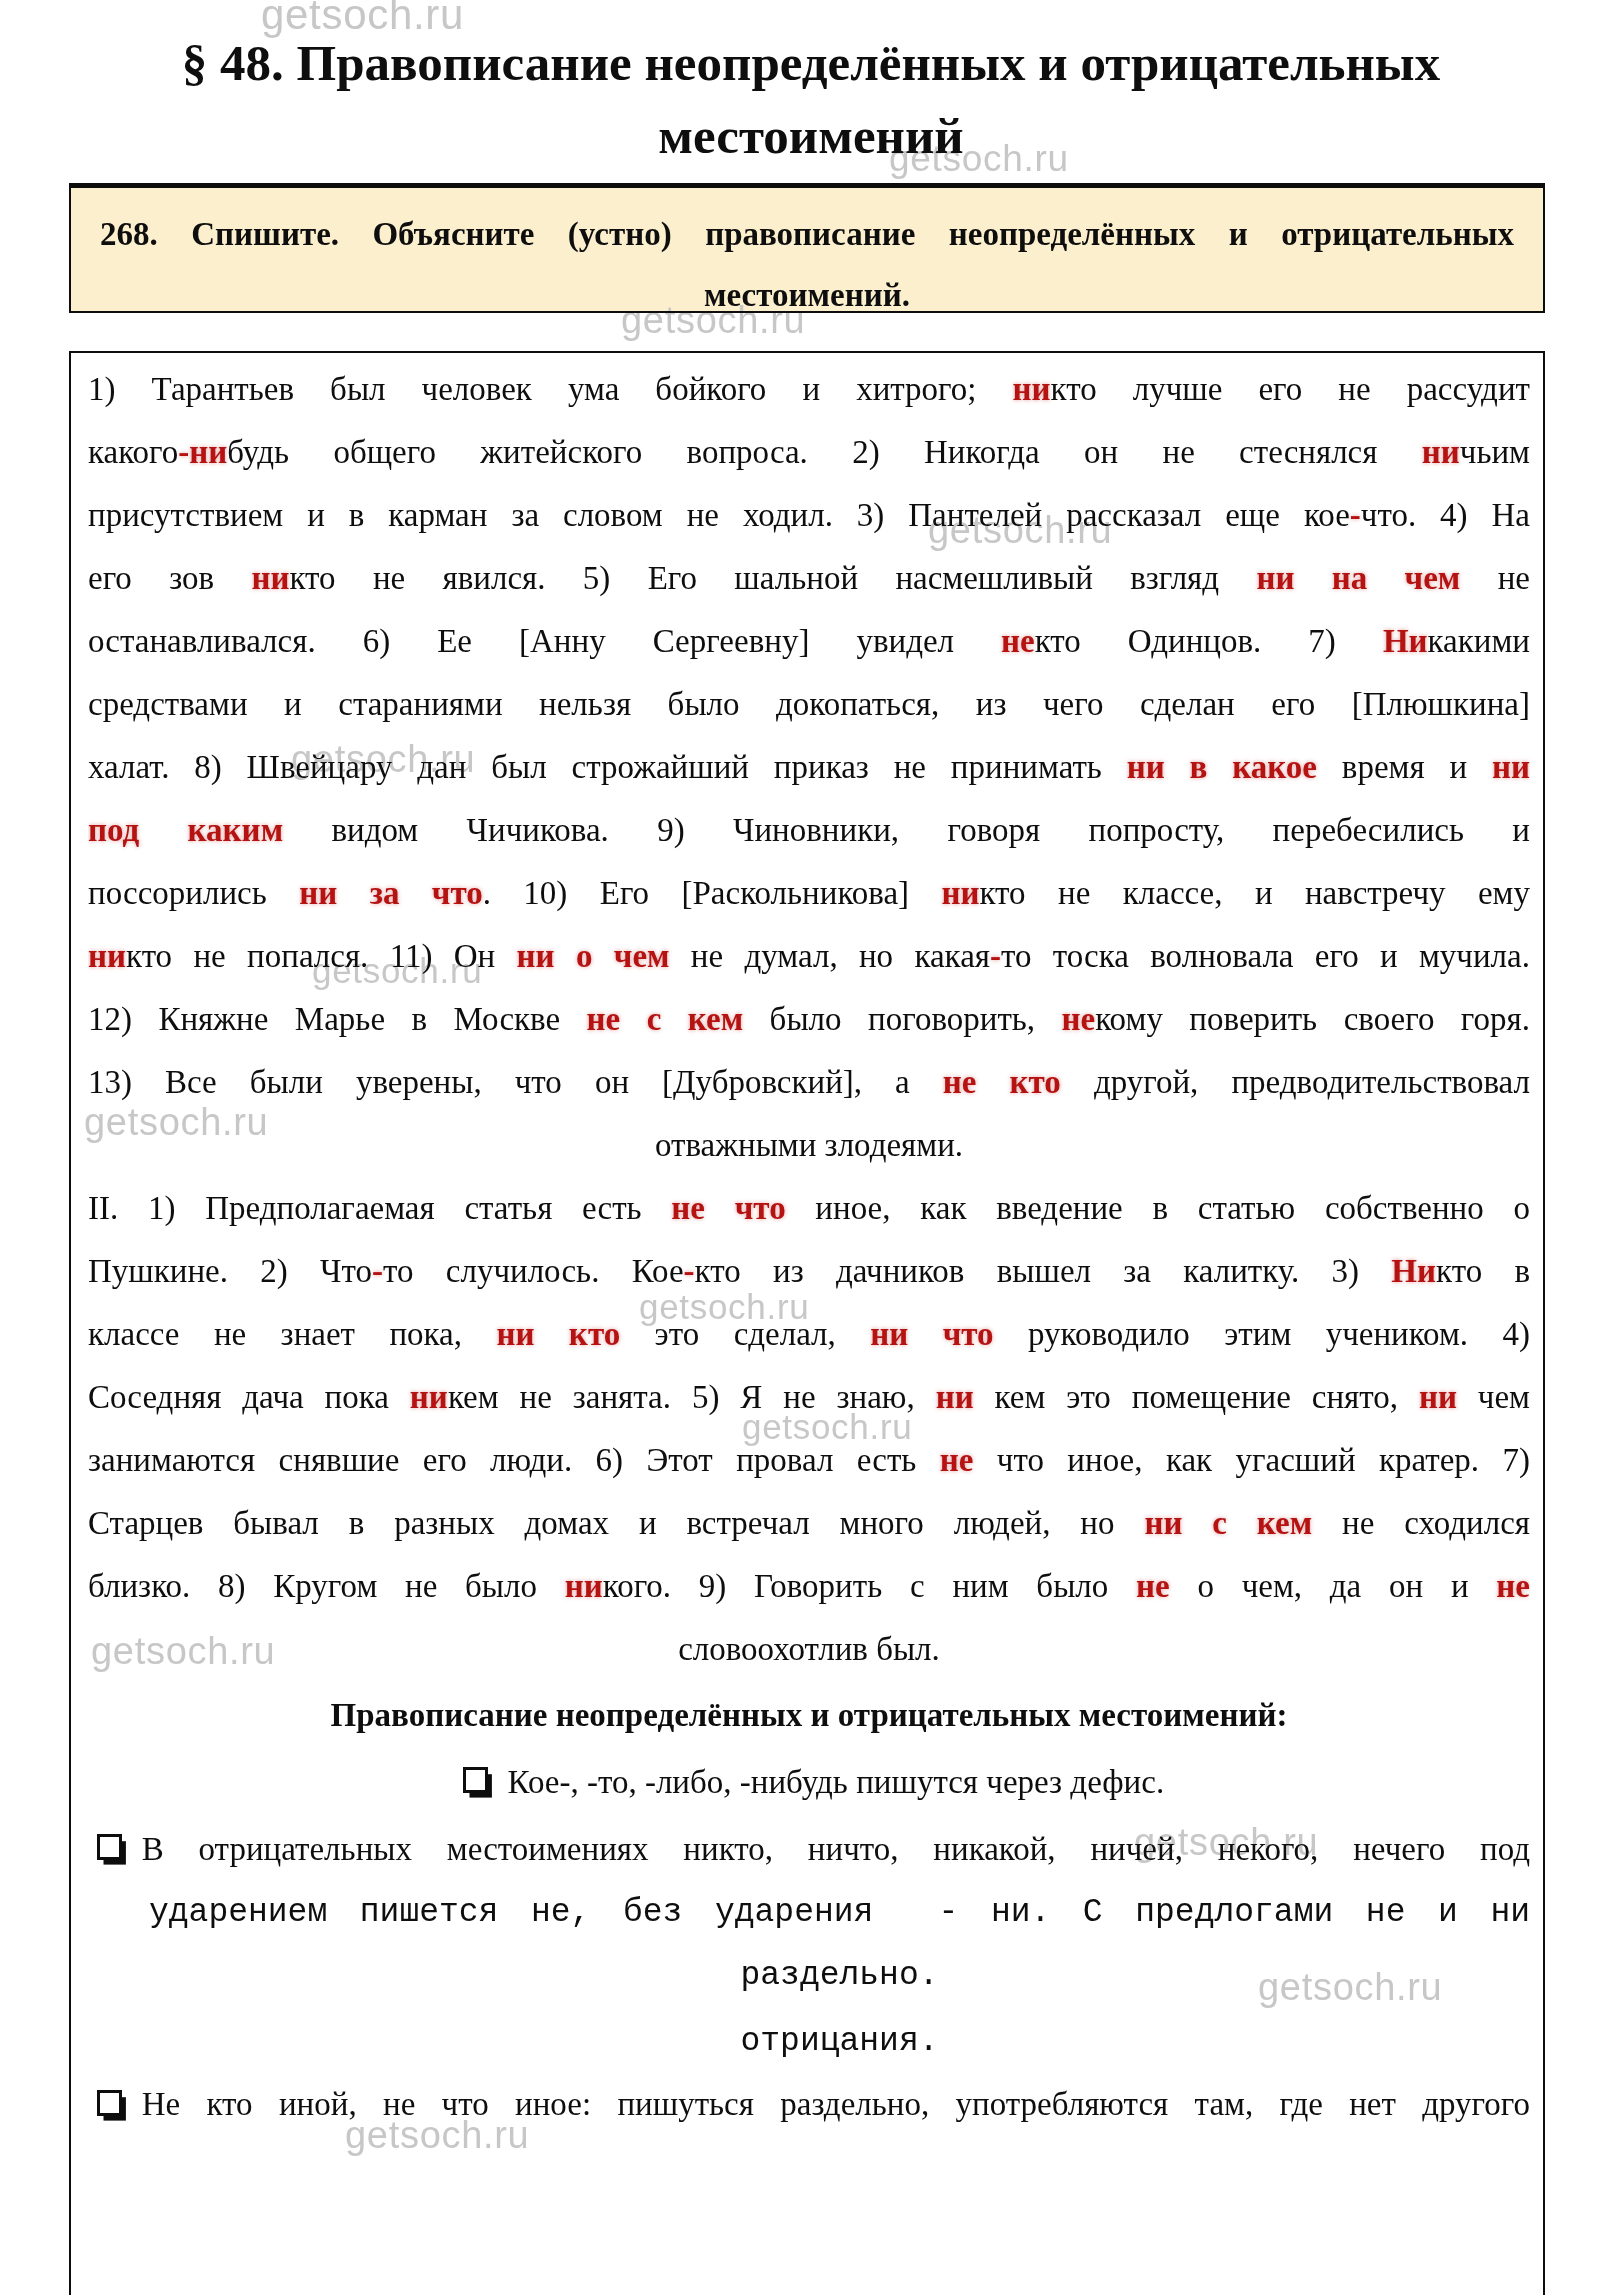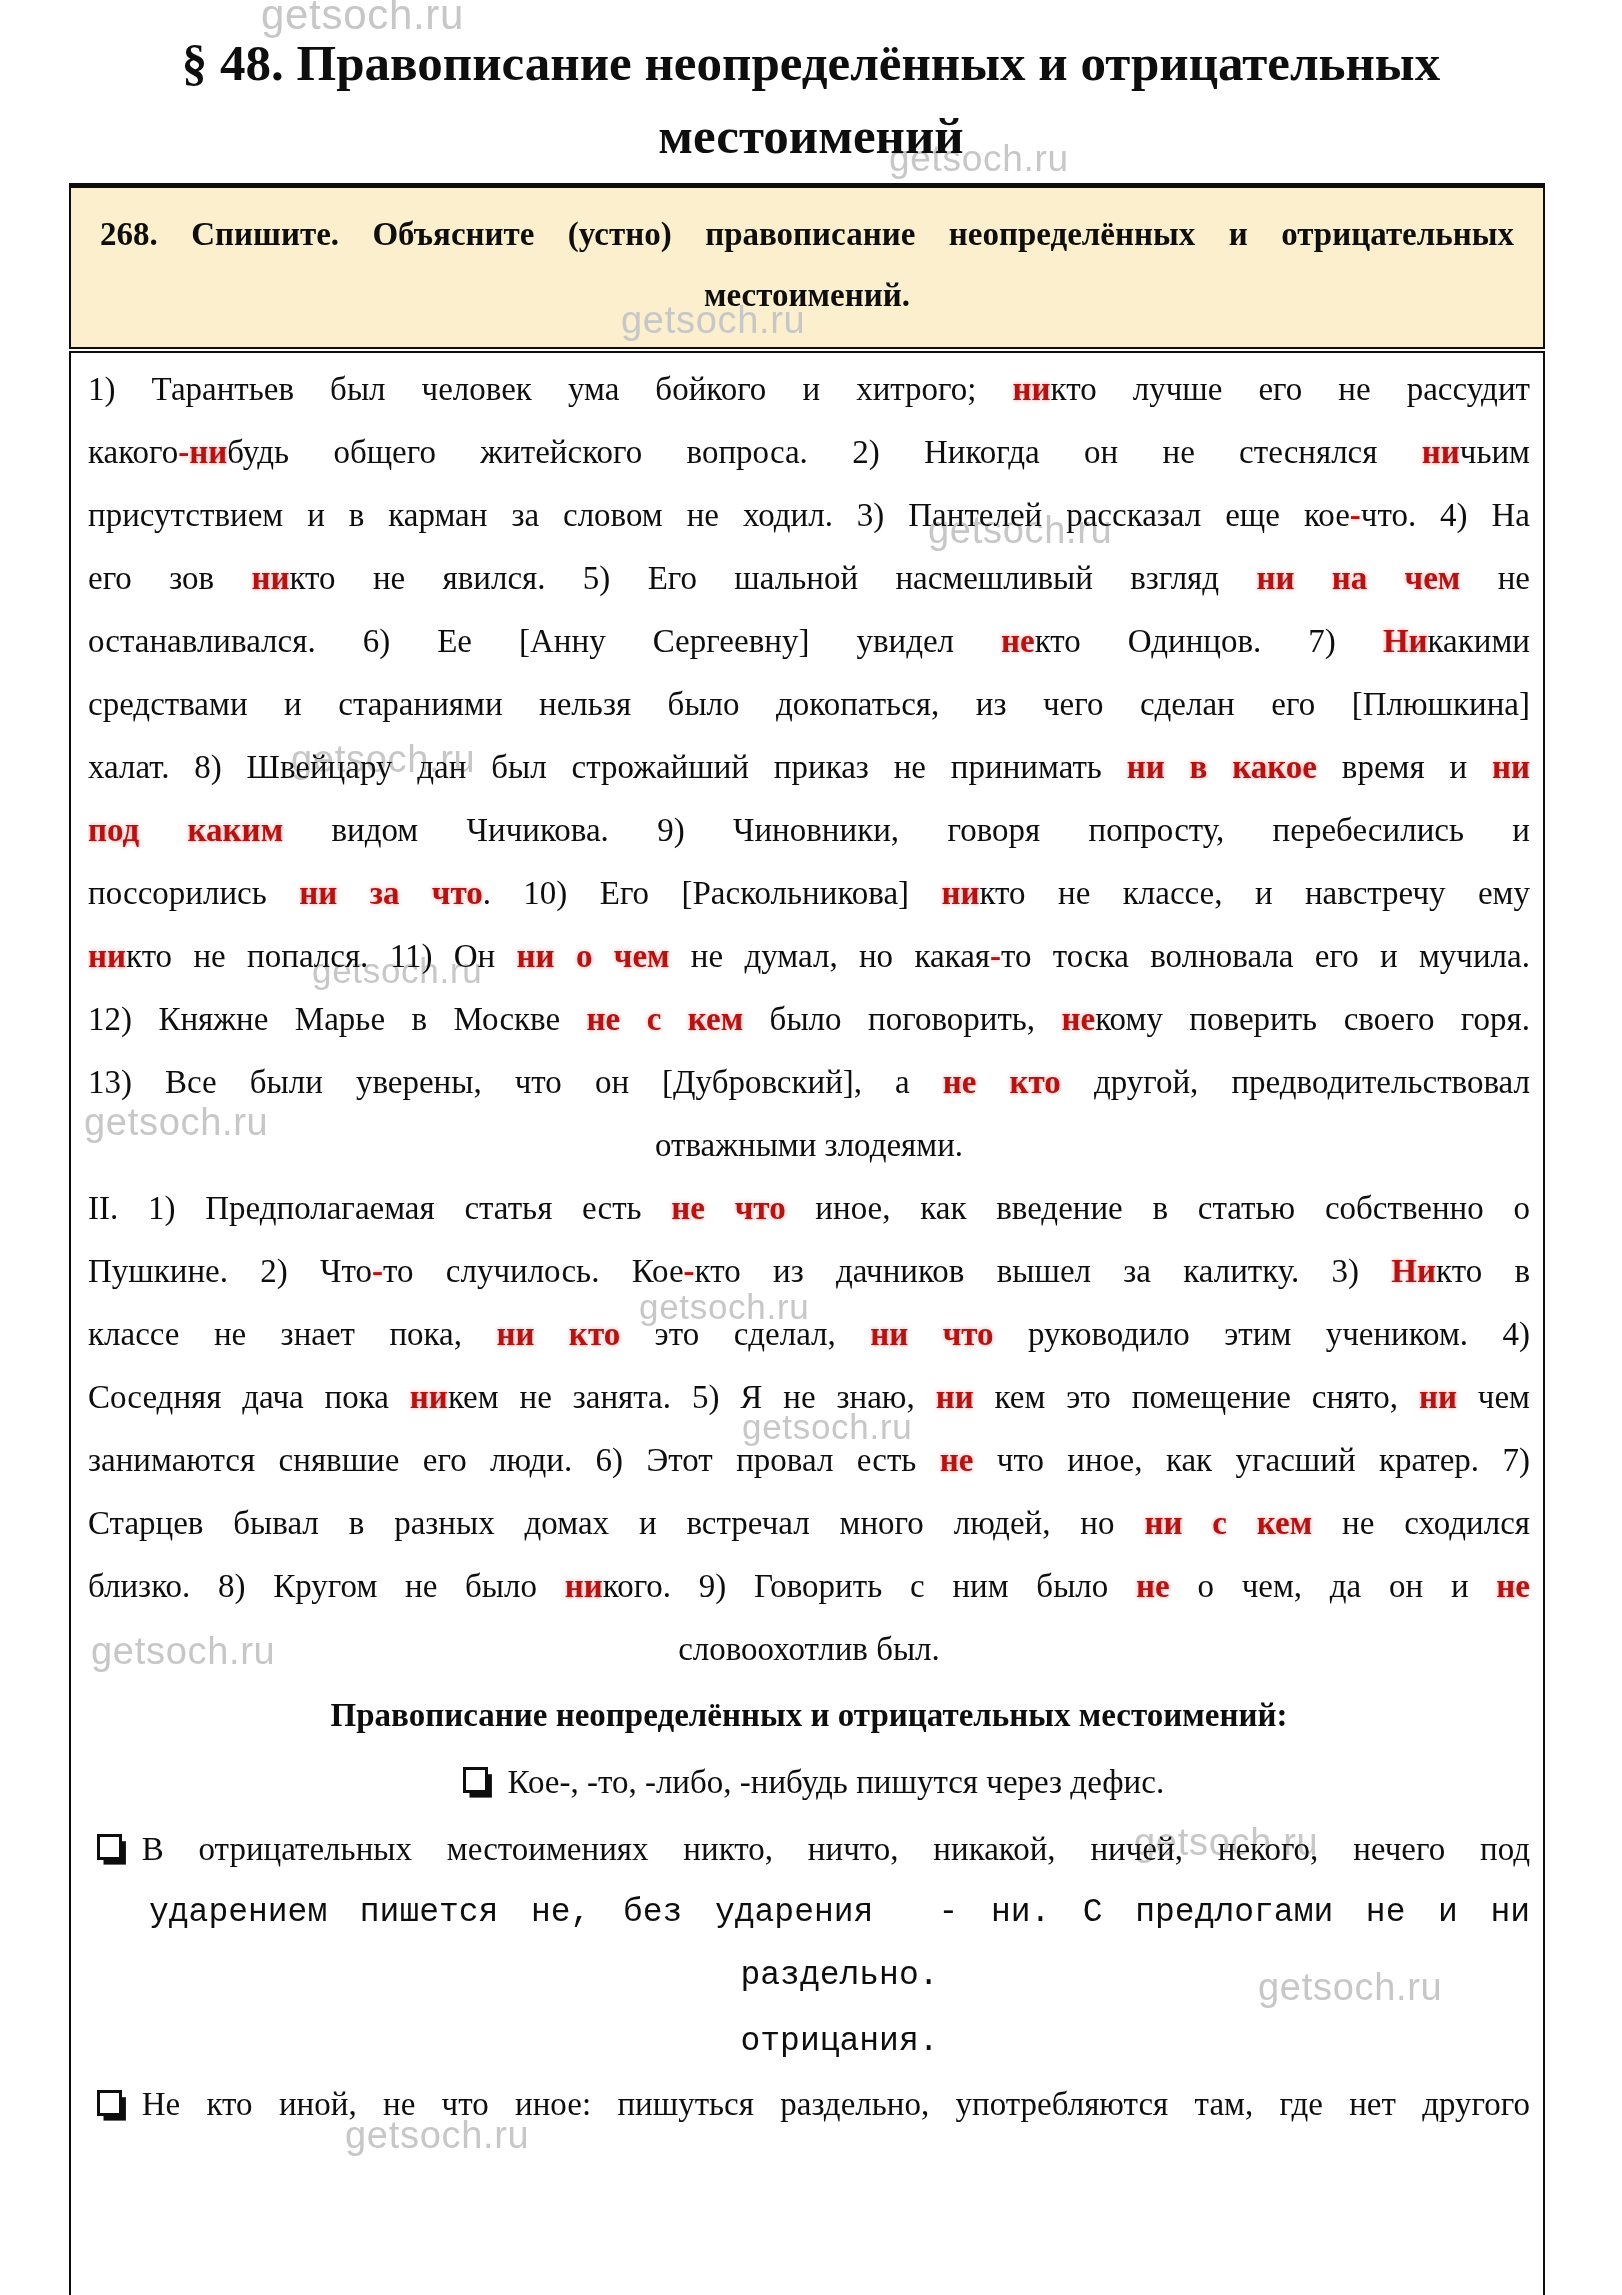--- a/index.html
+++ b/index.html
@@ -19,21 +19,21 @@
     color:var(--wm);mix-blend-mode:darken;white-space:nowrap;z-index:9;
     pointer-events:none;letter-spacing:0.7px;line-height:1;
   }
   
   #title{
     position:absolute;left:0;top:27.4px;width:100%;text-align:center;
     font-weight:700;font-size:51px;line-height:73px;z-index:2;
   }
   
   #task{
-    position:absolute;left:69px;top:183px;width:1476px;height:166px;
+    position:absolute;left:69px;top:183px;width:1476px;height:130px;
     background:var(--cream);border:2.6px solid var(--bd);border-top-width:5.9px;
     box-sizing:border-box;padding:15.7px 29px 0 29px;z-index:2;
   }
   #task .tline{height:61px;line-height:61px;font-weight:700;font-size:33px;}
   
   #main{
     position:absolute;left:69px;top:351px;width:1476px;height:1974px;
     background:#ffffff;border:2.6px solid var(--bd);border-bottom-width:5.9px;
     box-sizing:border-box;padding:5.2px 13px 0 17px;z-index:2;
   }

